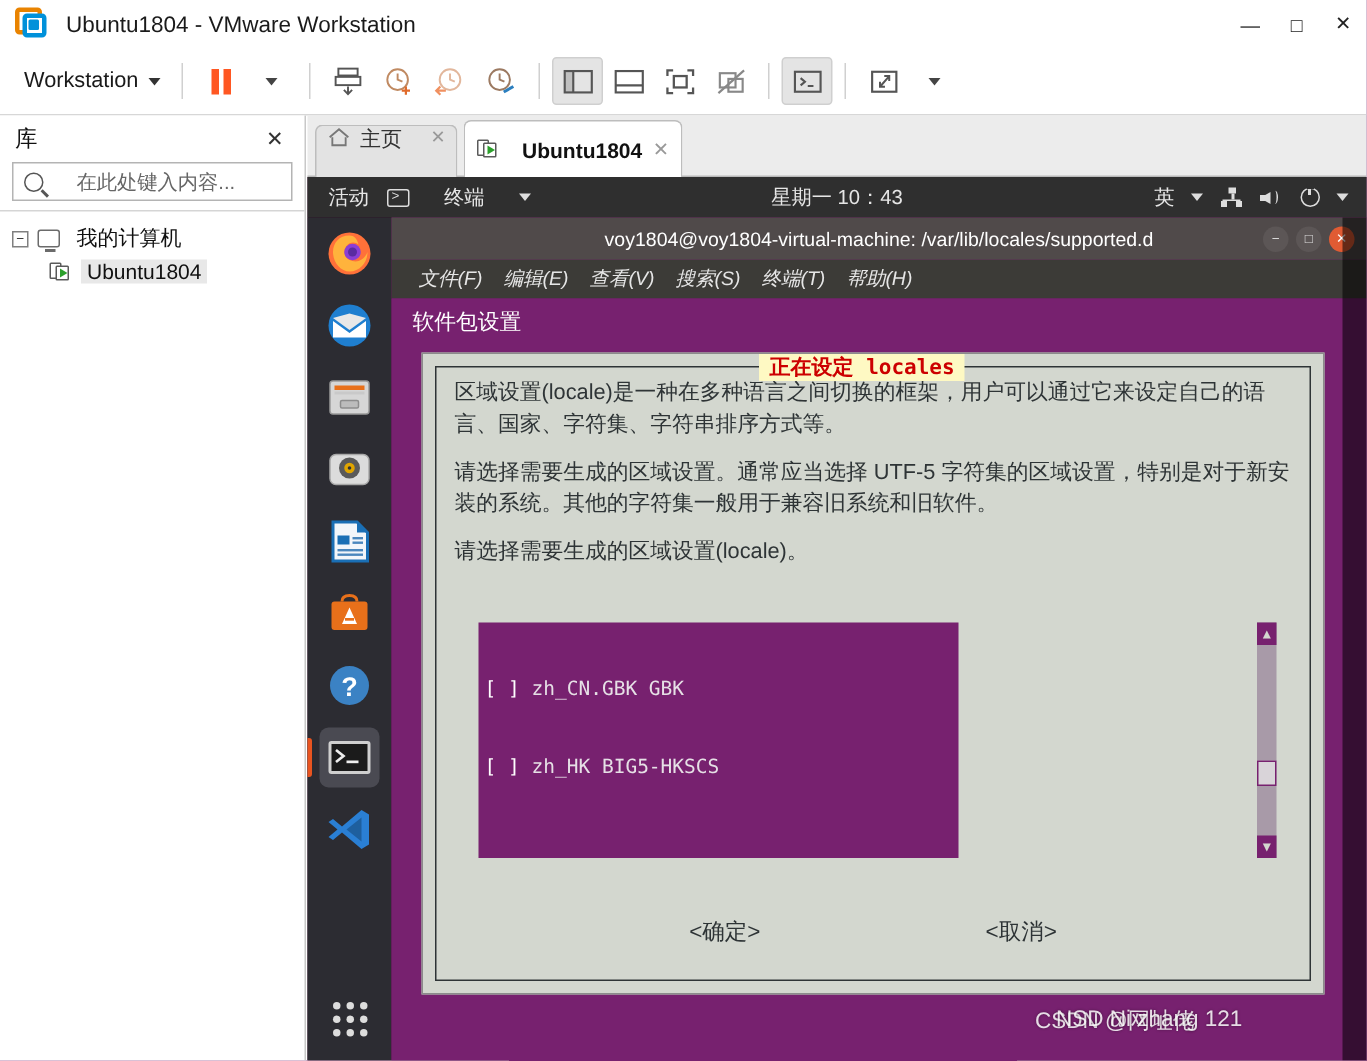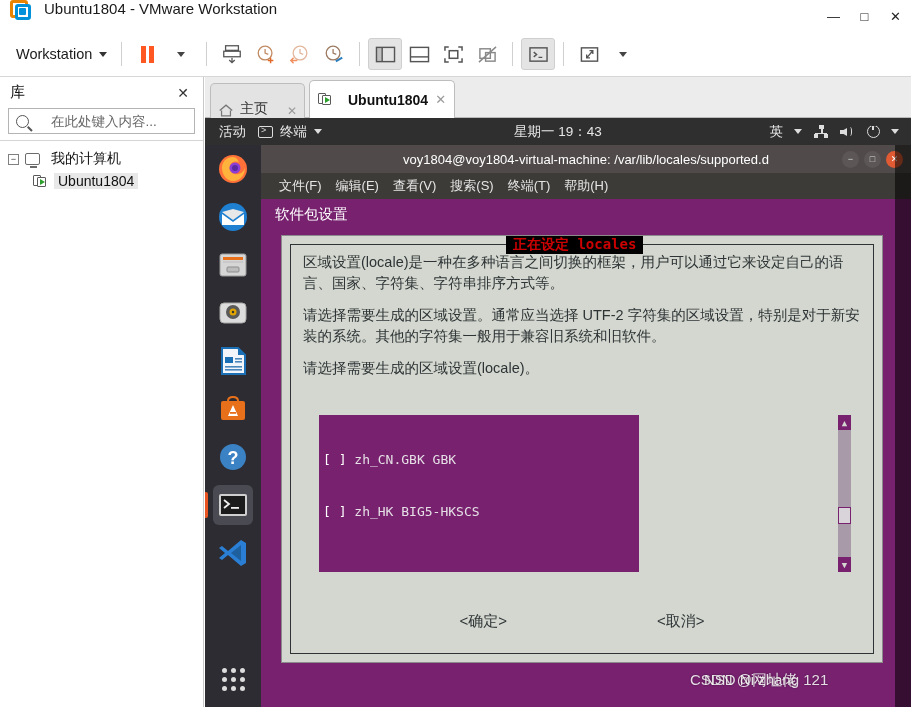--- a/index.html
+++ b/index.html
@@ -8,21 +8,21 @@
     width:911px; height:707px; overflow:hidden;
     font-family:"Liberation Sans","DejaVu Sans",sans-serif;
     background:#ffffff; color:#000;
     -webkit-font-smoothing:antialiased;
   }
   .app { position:relative; width:911px; height:707px; background:#fff; }
 
   
   .titlebar {
     position:absolute; left:0; top:0; width:911px; height:32px;
-    background:#ffffff; display:flex; 
+    background:#ffffff; display:flex; align-items:center;
   }
   .vm-logo { width:22px; height:22px; margin-left:10px; position:relative; flex:none; }
   .vm-logo .o { position:absolute; left:0; top:0; width:18px; height:18px;
      border:3px solid #e98300; border-radius:3px; }
   .vm-logo .b { position:absolute; left:5px; top:4px; width:16px; height:16px;
      border:3px solid #0091da; border-radius:3px; background:#fff; }
   .vm-logo .c { position:absolute; left:9px; top:8px; width:7px; height:7px;
      background:#0091da; border-radius:1px; }
   .title-text { margin-left:12px; font-size:15px; color:#1a1a1a; }
   .wincontrols { position:absolute; right:0; top:0; height:32px; display:flex; }
@@ -81,21 +81,21 @@
      border-top:3.5px solid transparent;border-bottom:3.5px solid transparent;}
   .trow.sel .lbl { background:#e8e8e8; }
   .trow .lbl { padding:0 4px; color:#111; }
   .trow.dim .lbl { color:#555; }
 
   
   .vmscreen { position:absolute; left:205px; top:118px; width:736px; height:589px; background:#2c001e; }
   .gnome-bar { position:absolute; left:0; top:0; width:706px; height:27px;
      background:#2f2f2f; display:flex; align-items:center; color:#e6e6e6; font-size:13.5px; }
   .gb-left { display:flex; align-items:center; gap:12px; margin-left:14px; }
-  .gb-app { display:flex; align-items:center; gap:7px;justify-content:center; }
+  .gb-app { display:flex; align-items:center; gap:23px;justify-content:center; }
   .tm-ic { width:15px;height:12px;border:1.5px solid #ddd;border-radius:2px;position:relative;flex:none;}
   .tm-ic::after{content:">";position:absolute;left:2px;top:-2px;font-size:9px;color:#ddd;}
   .gb-caret{width:0;height:0;border-left:4px solid transparent;border-right:4px solid transparent;
      border-top:5px solid #ddd;}
   .gb-clock { position:absolute; left:0; right:0; text-align:center; pointer-events:none; }
   .gb-right { position:absolute; right:12px; display:flex; align-items:center; gap:11px; }
   .gb-right .ime { color:#e6e6e6; }
   .net-ic { position:relative; width:16px; height:13px; }
   .net-ic i { position:absolute; background:#ddd; }
   .net-ic .t { left:6px; top:0; width:5px; height:4px; }
@@ -124,32 +124,32 @@
   .grid9 i { width:5px; height:5px; background:#ddd; border-radius:50%; display:block; }
 
   .termwin { position:absolute; left:56px; top:27px; width:650px; height:562px; background:#77216f; }
   .term-title { height:28px; background:#504a4a; color:#fff; display:flex; align-items:center;
      justify-content:center; font-size:13px; position:relative; }
   .twbtns { position:absolute; right:8px; top:0; height:28px; display:flex; align-items:center; gap:5px; }
   .twb { width:17px; height:17px; border-radius:50%; background:#5c5656; display:flex;
      align-items:center; justify-content:center; font-size:9px; color:#ddd; }
   .twb.cl { background:#e05b33; color:#fff; }
   .term-menu { height:26px; background:#3c3b37; color:#e6e6e6; display:flex; align-items:center;
-     gap:14px; padding-left:18px; font-size:13px; }
+     gap:14px; padding-left:18px; font-size:13px;font-style:italic; }
   .term-body { position:absolute; left:0; right:0; top:54px; bottom:0; background:#77216f;
      color:#fff; font-family:"DejaVu Sans Mono","Liberation Mono",monospace; font-size:13px; }
   .pkgcfg { padding:6px 0 0 14px; font-size:14.5px; color:#fff;
      font-family:"Liberation Sans",sans-serif; }
 
   
   .dlg { position:absolute; left:20px; top:36px; width:602px; height:428px;
      background:#d3d7cf; border:1px solid #8b8b8b; }
   .dlg-inner { position:absolute; left:8px; top:8px; right:8px; bottom:8px;
      border:1px solid #2e3436; }
-  .dlg-legend { position:absolute; top:-9px; left:215px; background:#000000;
+  .dlg-legend { position:absolute; top:-9px; left:215px; background:#fef9c3;
      padding:0 7px; color:#cc0000; font-size:14px;
      font-family:"DejaVu Sans Mono","Liberation Mono",monospace; font-weight:bold; white-space:nowrap; }
   .dlg-text { padding:7px 12px 0 12px; color:#2e3436; font-size:14.5px; line-height:1.45;
      font-family:"Liberation Sans",sans-serif; }
   .dlg-text p { margin:0 0 11px 0; }
 
   .listwrap { position:absolute; left:28px; top:170px; width:545px; height:160px; }
   .listbox { position:absolute; left:0; top:0; width:320px; height:157px;
      background:#77216f; color:#e6e0e6; padding:2px 0 0 4px;
      font-family:"DejaVu Sans Mono","Liberation Mono",monospace; font-size:13px; line-height:17.2px;
@@ -311,21 +311,21 @@
           </span>
         <span class="lbl">Ubuntu1804</span>
       </div>
     </div>
   </div>
 
   <div style="position:absolute;left:205px;top:77px;width:706px;height:41px;background:#ececec;
               border-bottom:1px solid #b9b9b9;">
     <div style="position:absolute;left:5px;top:6px;height:35px;width:95px;background:#e3e3e3;
                 border:1px solid #bdbdbd;border-bottom:none;border-radius:5px 5px 0 0;
-                display:flex;align-items:flex-end;padding:0 7px;gap:6px;">
+                display:flex;align-items:flex-start;padding:0 7px;gap:6px;">
       <svg width="16" height="15" viewBox="0 0 18 16">
         <path d="M2 8 L9 2 L16 8 M4 8 L4 14 L14 14 L14 8" fill="none" stroke="#777" stroke-width="1.4"></path>
       </svg>
       <span style="font-size:14px;color:#333;">主页</span>
       <span style="font-size:12px;color:#999;margin-left:auto;">✕</span>
     </div>
     <div style="position:absolute;left:104px;top:3px;height:38px;width:146px;background:#fff;
                 border:1px solid #bdbdbd;border-bottom:none;border-radius:5px 5px 0 0;
                 display:flex;align-items:center;padding:0 8px;gap:7px;">
       <span class="vmicon" style="width:16px;height:14px;">
@@ -342,21 +342,21 @@
 
     <div class="gnome-bar">
       <div class="gb-left">
         <span>活动</span>
         <span class="gb-app">
           <span class="tm-ic"></span>
           <span>终端</span>
           <span class="gb-caret"></span>
         </span>
       </div>
-      <div class="gb-clock">星期一 19：43</div>
+      <div class="gb-clock">星期一 10：43</div>
       <div class="gb-right">
         <span class="ime">英</span>
         <span class="gb-caret"></span>
         <span class="net-ic">
             <i class="t"></i>
             <i class="v"></i>
             <i class="h"></i>
             <i class="l"></i>
             <i class="r"></i>
           </span>
@@ -496,21 +496,21 @@
 
       <div class="term-body">
         <div class="pkgcfg">软件包设置</div>
 
         <div class="dlg">
           <div class="dlg-inner">
             <div class="dlg-legend">正在设定 locales</div>
 
             <div class="dlg-text">
               <p>区域设置(locale)是一种在多种语言之间切换的框架，用户可以通过它来设定自己的语言、国家、字符集、字符串排序方式等。</p>
-              <p>请选择需要生成的区域设置。通常应当选择 UTF-2 字符集的区域设置，特别是对于新安装的系统。其他的字符集一般用于兼容旧系统和旧软件。</p>
+              <p>请选择需要生成的区域设置。通常应当选择 UTF-5 字符集的区域设置，特别是对于新安装的系统。其他的字符集一般用于兼容旧系统和旧软件。</p>
               <p>请选择需要生成的区域设置(locale)。</p>
             </div>
 
             <div class="listwrap">
               <div class="listbox">
                 <div class="litem"><span class="mark">[ ]</span> <span>zh_CN.GBK GBK</span></div>
                 <div class="litem"><span class="mark">[ ]</span> <span>zh_HK BIG5-HKSCS</span></div>
                 
                 
                 

